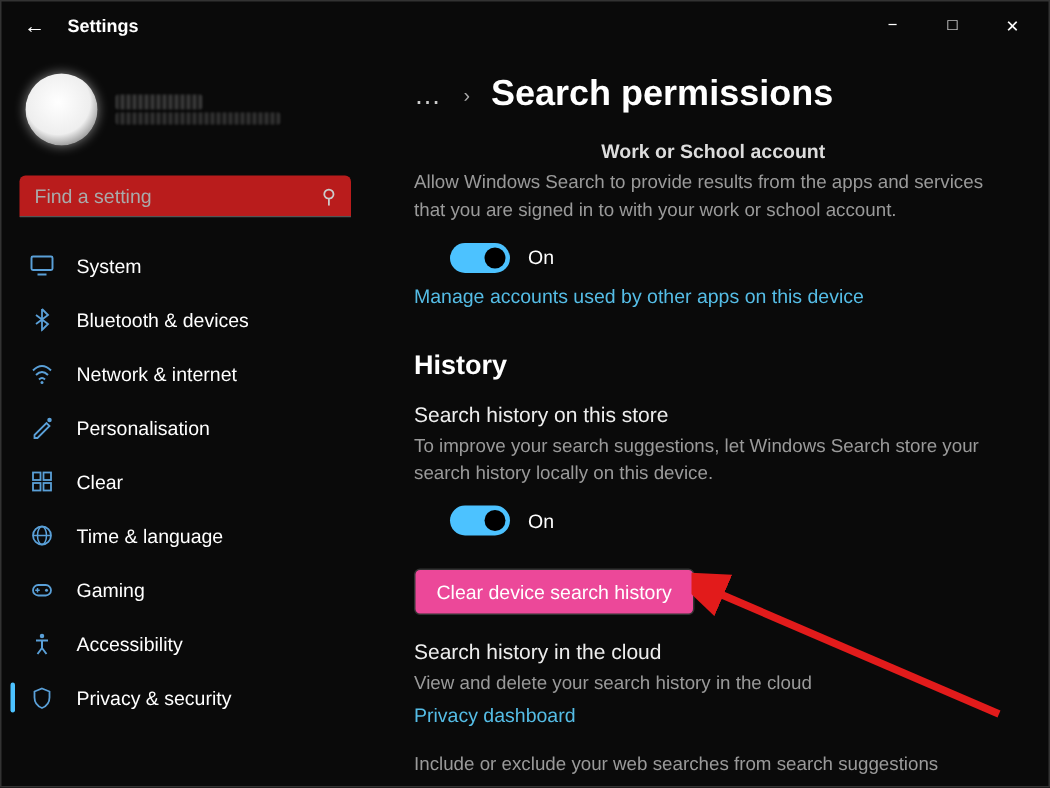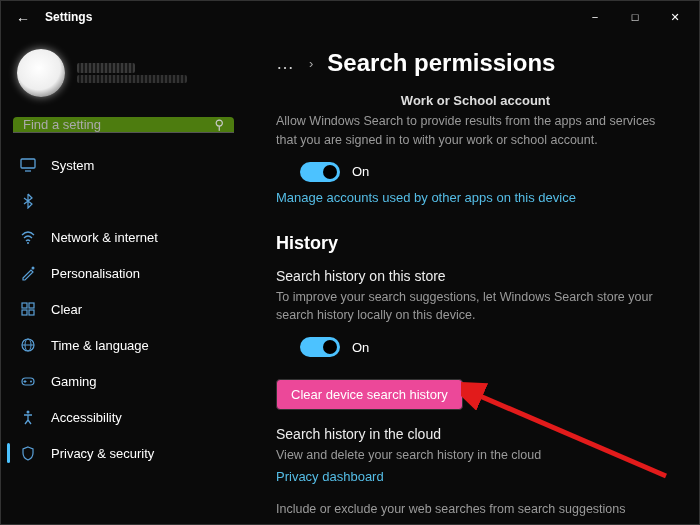--- a/index.html
+++ b/index.html
@@ -28,22 +28,22 @@
   .profile { display: flex; align-items: center; padding: 8px 10px 16px 10px; gap: 12px; }
   .avatar {
     width: 48px; height: 48px; border-radius: 50%;
     background: radial-gradient(circle at 45% 40%, #fff 0%, #eee 55%, #888 80%, #222 100%);
     box-shadow: 0 0 8px rgba(255,255,255,0.5);
   }
   .profile-text { display: flex; flex-direction: column; gap: 2px; }
   .redact1 { width: 58px; height: 10px; background: repeating-linear-gradient(90deg,#3a3a3a,#3a3a3a 2px,#1a1a1a 2px,#1a1a1a 4px); filter: blur(0.6px); border-radius:2px;}
   .redact2 { width: 110px; height: 8px; background: repeating-linear-gradient(90deg,#333,#333 2px,#161616 2px,#161616 4px); filter: blur(0.6px); border-radius:2px;}
   .searchbox {
-    margin: 4px 6px 14px 6px; height: 16px;
-    background: #4d7c0f; border-bottom: 1px solid #555;
+    margin: 4px 6px 14px 6px; height: 28px;
+    background: #b91c1c; border-bottom: 1px solid #555;
     display: flex; align-items: center; padding: 0 10px; border-radius: 4px 4px 0 0;
   }
   .searchbox input {
     flex: 1; background: transparent; border: none; outline: none;
     color: #ccc; font-size: 13px; font-family: inherit;
   }
   .searchbox input::placeholder { color: #aaa; }
   .nav { list-style: none; }
   .nav li {
     display: flex; align-items: center; gap: 14px;
@@ -120,20 +120,21 @@
             </svg>
           </span>
         <span>System</span>
       </li>
       <li>
         <span class="icon">
             <svg width="16" height="16" viewBox="0 0 16 16">
               <path d="M8 1 L12 5 L8 8 L12 11 L8 15 V1 M4 5 L12 11 M4 11 L12 5" fill="none" stroke="#5aa0d8" stroke-width="1.2"></path>
             </svg>
           </span>
+        <span>Bluetooth &amp; devices</span>
       </li>
       <li>
         <span class="icon">
             <svg width="16" height="16" viewBox="0 0 16 16">
               <path d="M2 6 Q8 0 14 6 M4 9 Q8 5 12 9 M6 12 Q8 10 10 12" fill="none" stroke="#5aa0d8" stroke-width="1.3"></path>
               <circle cx="8" cy="14" r="1" fill="#5aa0d8"></circle>
             </svg>
           </span>
         <span>Network &amp; internet</span>
       </li>

